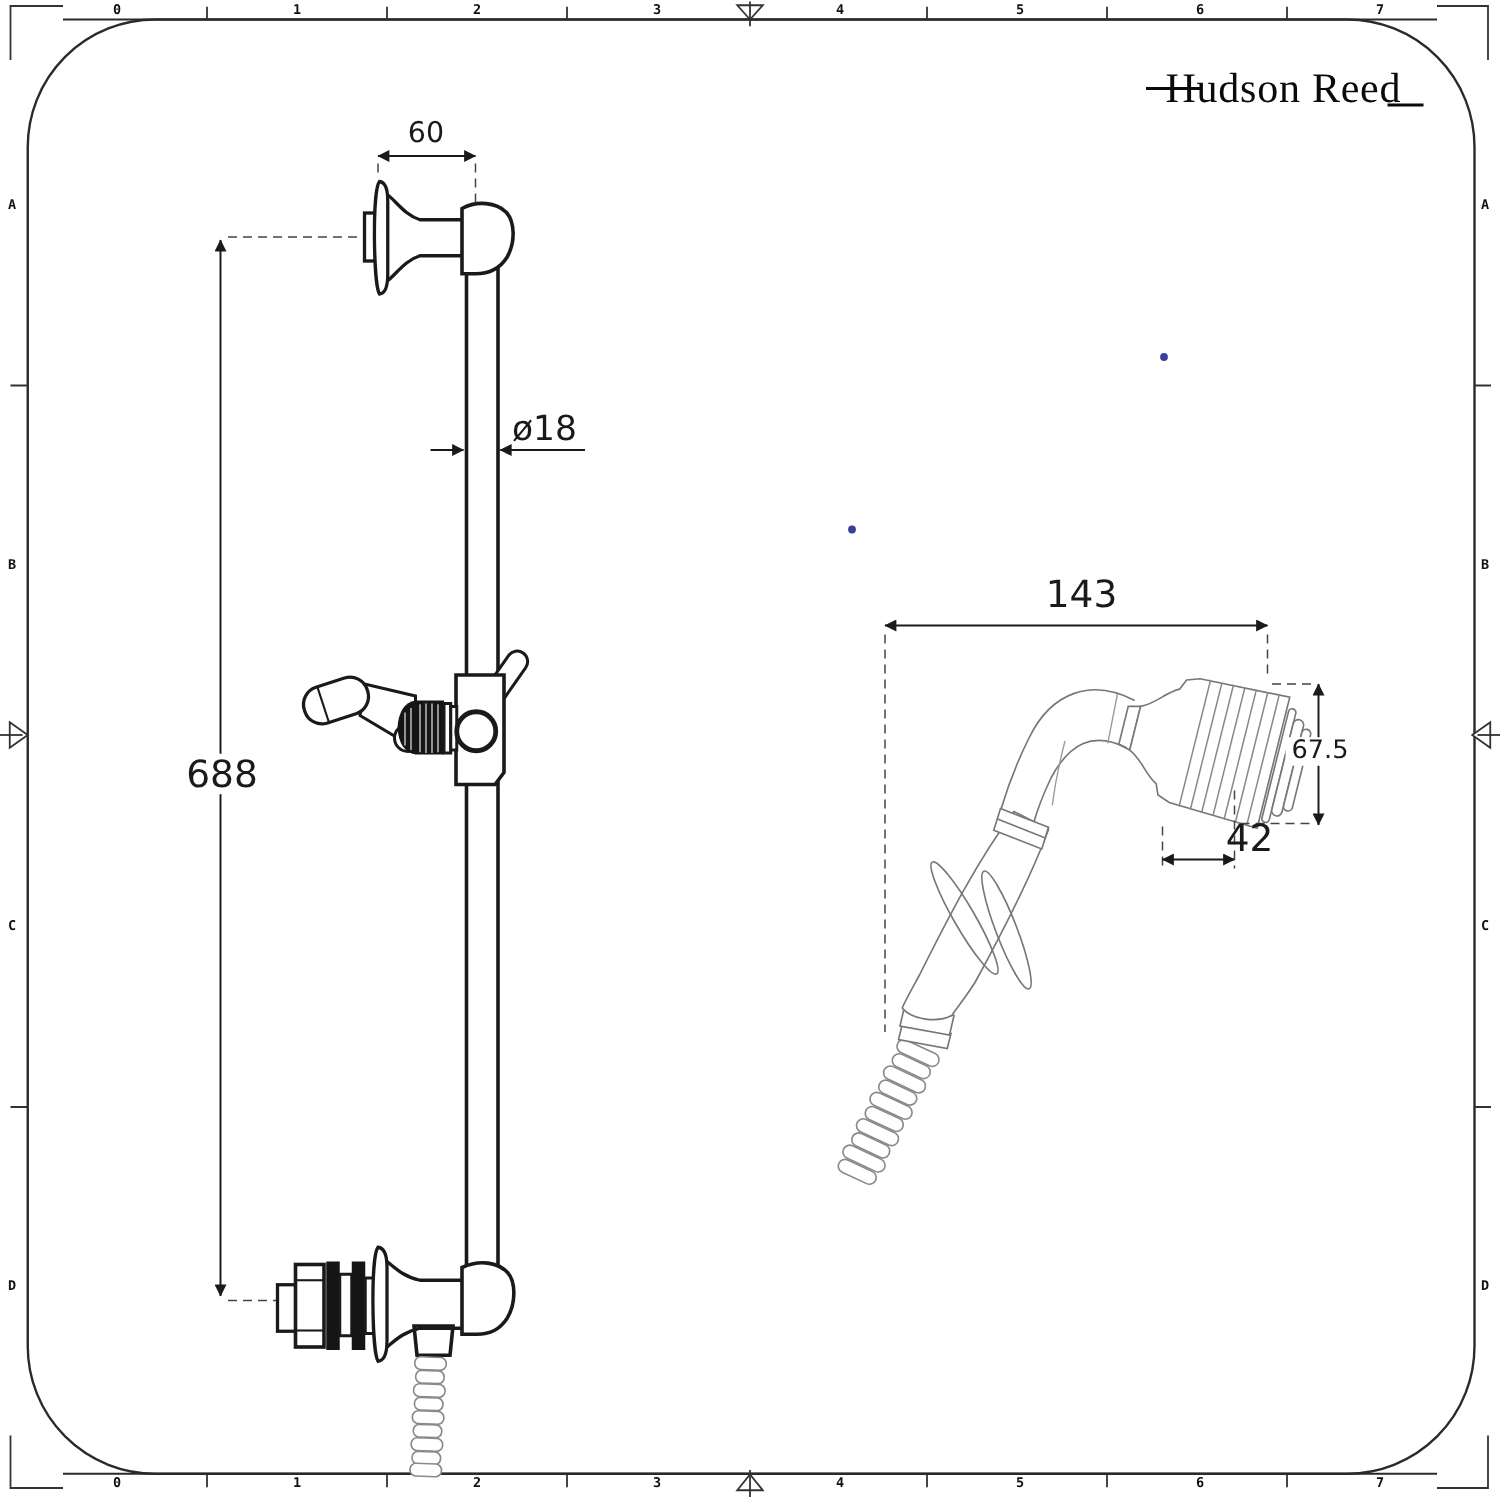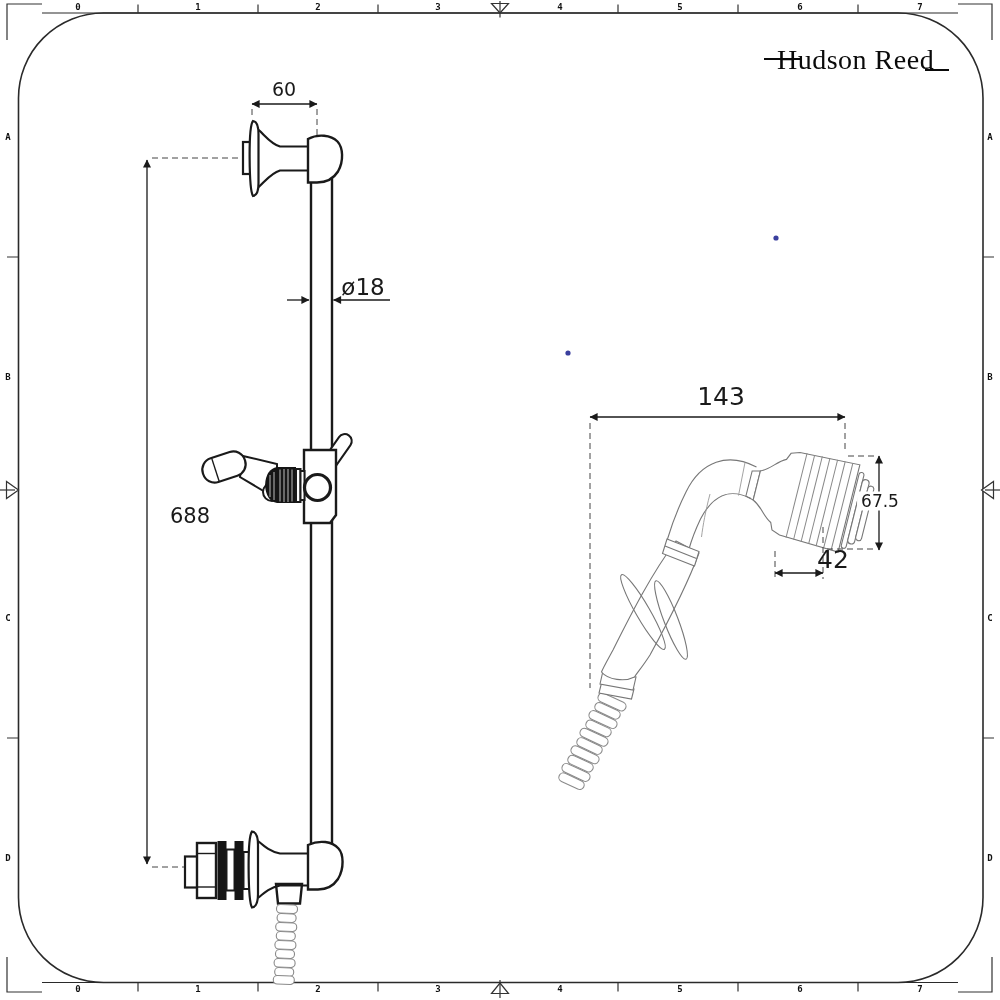--- a/index.html
+++ b/index.html
@@ -202,21 +202,21 @@
     <circle cx="776" cy="238" r="2.6" fill="#3a3f9e"></circle>
     <circle cx="568" cy="353" r="2.6" fill="#3a3f9e"></circle>
   </svg>
 
   <div class="logo">Hudson Reed</div>
   <div class="logo-line" style="left:764px; top:58px; width:37px;"></div>
   <div class="logo-line" style="left:925px; top:69px; width:24px;"></div>
 
   <div class="dim" style="left:284px; top:89px; font-size:19px;">60</div>
   <div class="dim" style="left:363px; top:287px; font-size:23px;">ø18</div>
-  <div class="dim dim-bg" style="left:148px; top:516px; font-size:21px;margin-left:42px;">688</div>
+  <div class="dim dim-bg" style="left:148px; top:516px; font-size:25px;">688</div>
   <div class="dim" style="left:721px; top:396px; font-size:25px;">143</div>
   <div class="dim dim-bg" style="left:880px; top:501px; font-size:17px;">67.5</div>
   <div class="dim" style="left:800px; top:559px; font-size:25px;margin-left:33px;">42</div>
 
   <span class="rnum" style="left:78px; top:7px;">0</span>
   <span class="rnum" style="left:198px; top:7px;">1</span>
   <span class="rnum" style="left:318px; top:7px;">2</span>
   <span class="rnum" style="left:438px; top:7px;">3</span>
   <span class="rnum" style="left:560px; top:7px;">4</span>
   <span class="rnum" style="left:680px; top:7px;">5</span>

